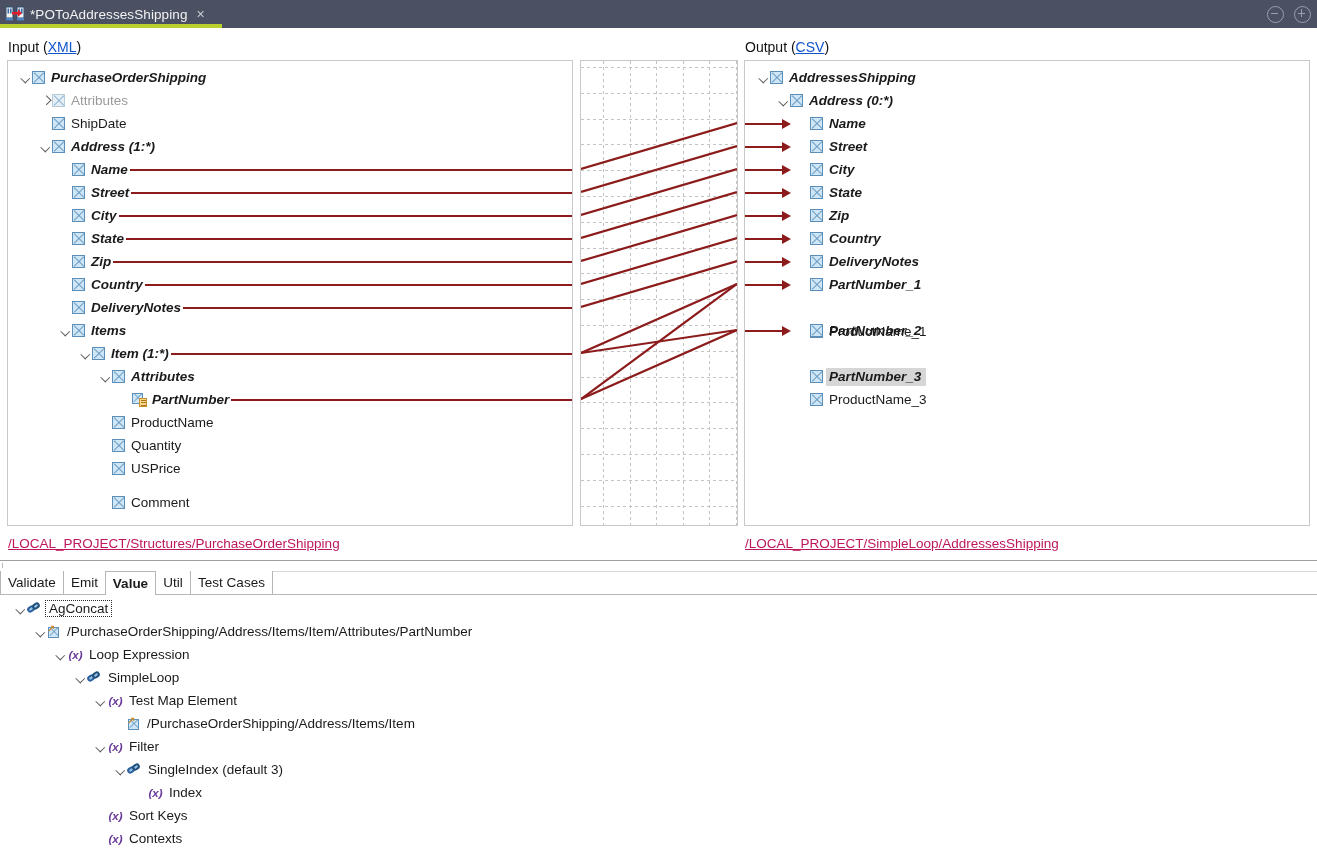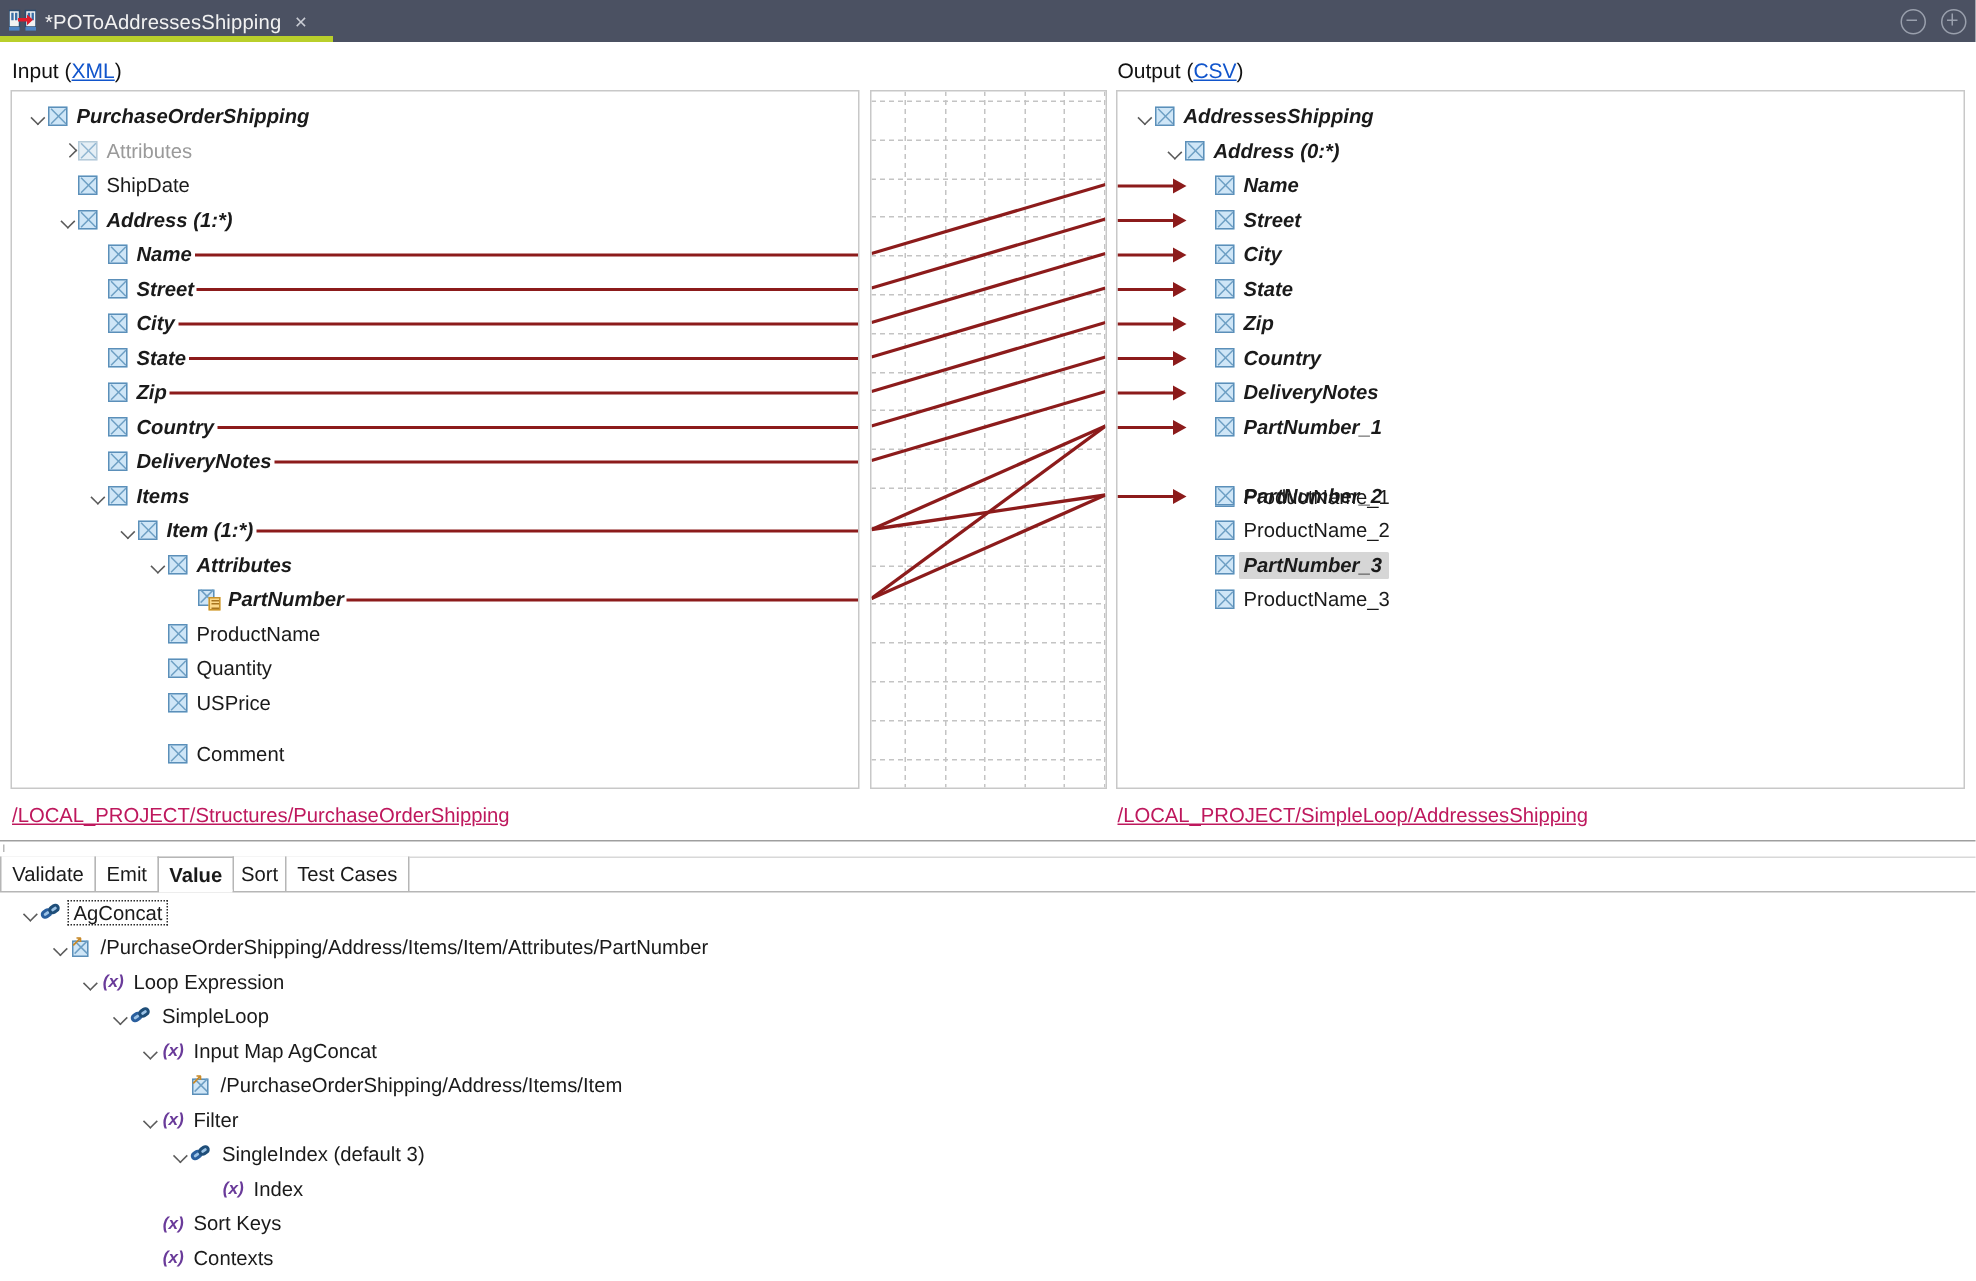--- a/index.html
+++ b/index.html
@@ -398,25 +398,20 @@
           <span class="eico"></span>
           <span class="lbl">ProductName_1</span>
         </div>
         <div class="row b" style="top: 258px; padding-left: 52px;">
           <span class="twisty none"></span>
           <span class="eico"></span>
           <span class="lbl">PartNumber_2</span>
         </div>
         <div class="arrowline" style="left: 0px; top: 269px; width: 37px;"></div>
         <div class="arrowhead" style="left: 37px; top: 265px;"></div>
-        <div class="row" style="top: 281px; padding-left: 52px;">
-          <span class="twisty none"></span>
-          <span class="eico"></span>
-          <span class="lbl">ProductName_2</span>
-        </div>
         <div class="row b" style="top: 304px; padding-left: 52px;">
           <span class="twisty none"></span>
           <span class="eico"></span>
           <span class="lbl sel">PartNumber_3</span>
         </div>
         <div class="row" style="top: 327px; padding-left: 52px;">
           <span class="twisty none"></span>
           <span class="eico"></span>
           <span class="lbl">ProductName_3</span>
         </div>
@@ -426,21 +421,21 @@
   <div class="footlink" style="left:8px;top:536px;">/LOCAL_PROJECT/Structures/PurchaseOrderShipping</div>
   <div class="footlink" style="left:745px;top:536px;">/LOCAL_PROJECT/SimpleLoop/AddressesShipping</div>
 
   <div class="splitter"></div>
 
   <div class="tabbar" id="tabbar">
     <div class="ul"></div>
   <div class="tabitem" style="left: 0px; width: 64px;">Validate</div>
       <div class="tabitem" style="left: 63px; width: 43px;">Emit</div>
       <div class="tabitem active" style="left: 105px; width: 51px;">Value</div>
-      <div class="tabitem" style="left: 155px; width: 36px;">Sort</div>
+      <div class="tabitem" style="left: 155px; width: 36px;">Util</div>
       <div class="tabitem" style="left: 190px; width: 83px;">Test Cases</div>
     </div>
 
   <div id="bottom">
     <div class="tree" id="value-tree">
         <div class="row" style="top: 1px; padding-left: 14px;">
           <span class="twisty "></span>
           <span class="fico">
             <span class="a"></span>
             <span class="b"></span>
@@ -464,21 +459,21 @@
           <span class="twisty "></span>
           <span class="fico">
             <span class="a"></span>
             <span class="b"></span>
           </span>
           <span class="lbl">SimpleLoop</span>
         </div>
         <div class="row" style="top: 93px; padding-left: 94px;">
           <span class="twisty "></span>
           <span class="xico">(x)</span>
-          <span class="lbl">Input Map AgConcat</span>
+          <span class="lbl">Test Map Element</span>
         </div>
         <div class="row" style="top: 116px; padding-left: 114px;">
           <span class="twisty none"></span>
           <span class="pico">
             <span class="sq"></span>
             <span class="ar">↗</span>
           </span>
           <span class="lbl">/PurchaseOrderShipping/Address/Items/Item</span>
         </div>
         <div class="row" style="top: 139px; padding-left: 94px;">

